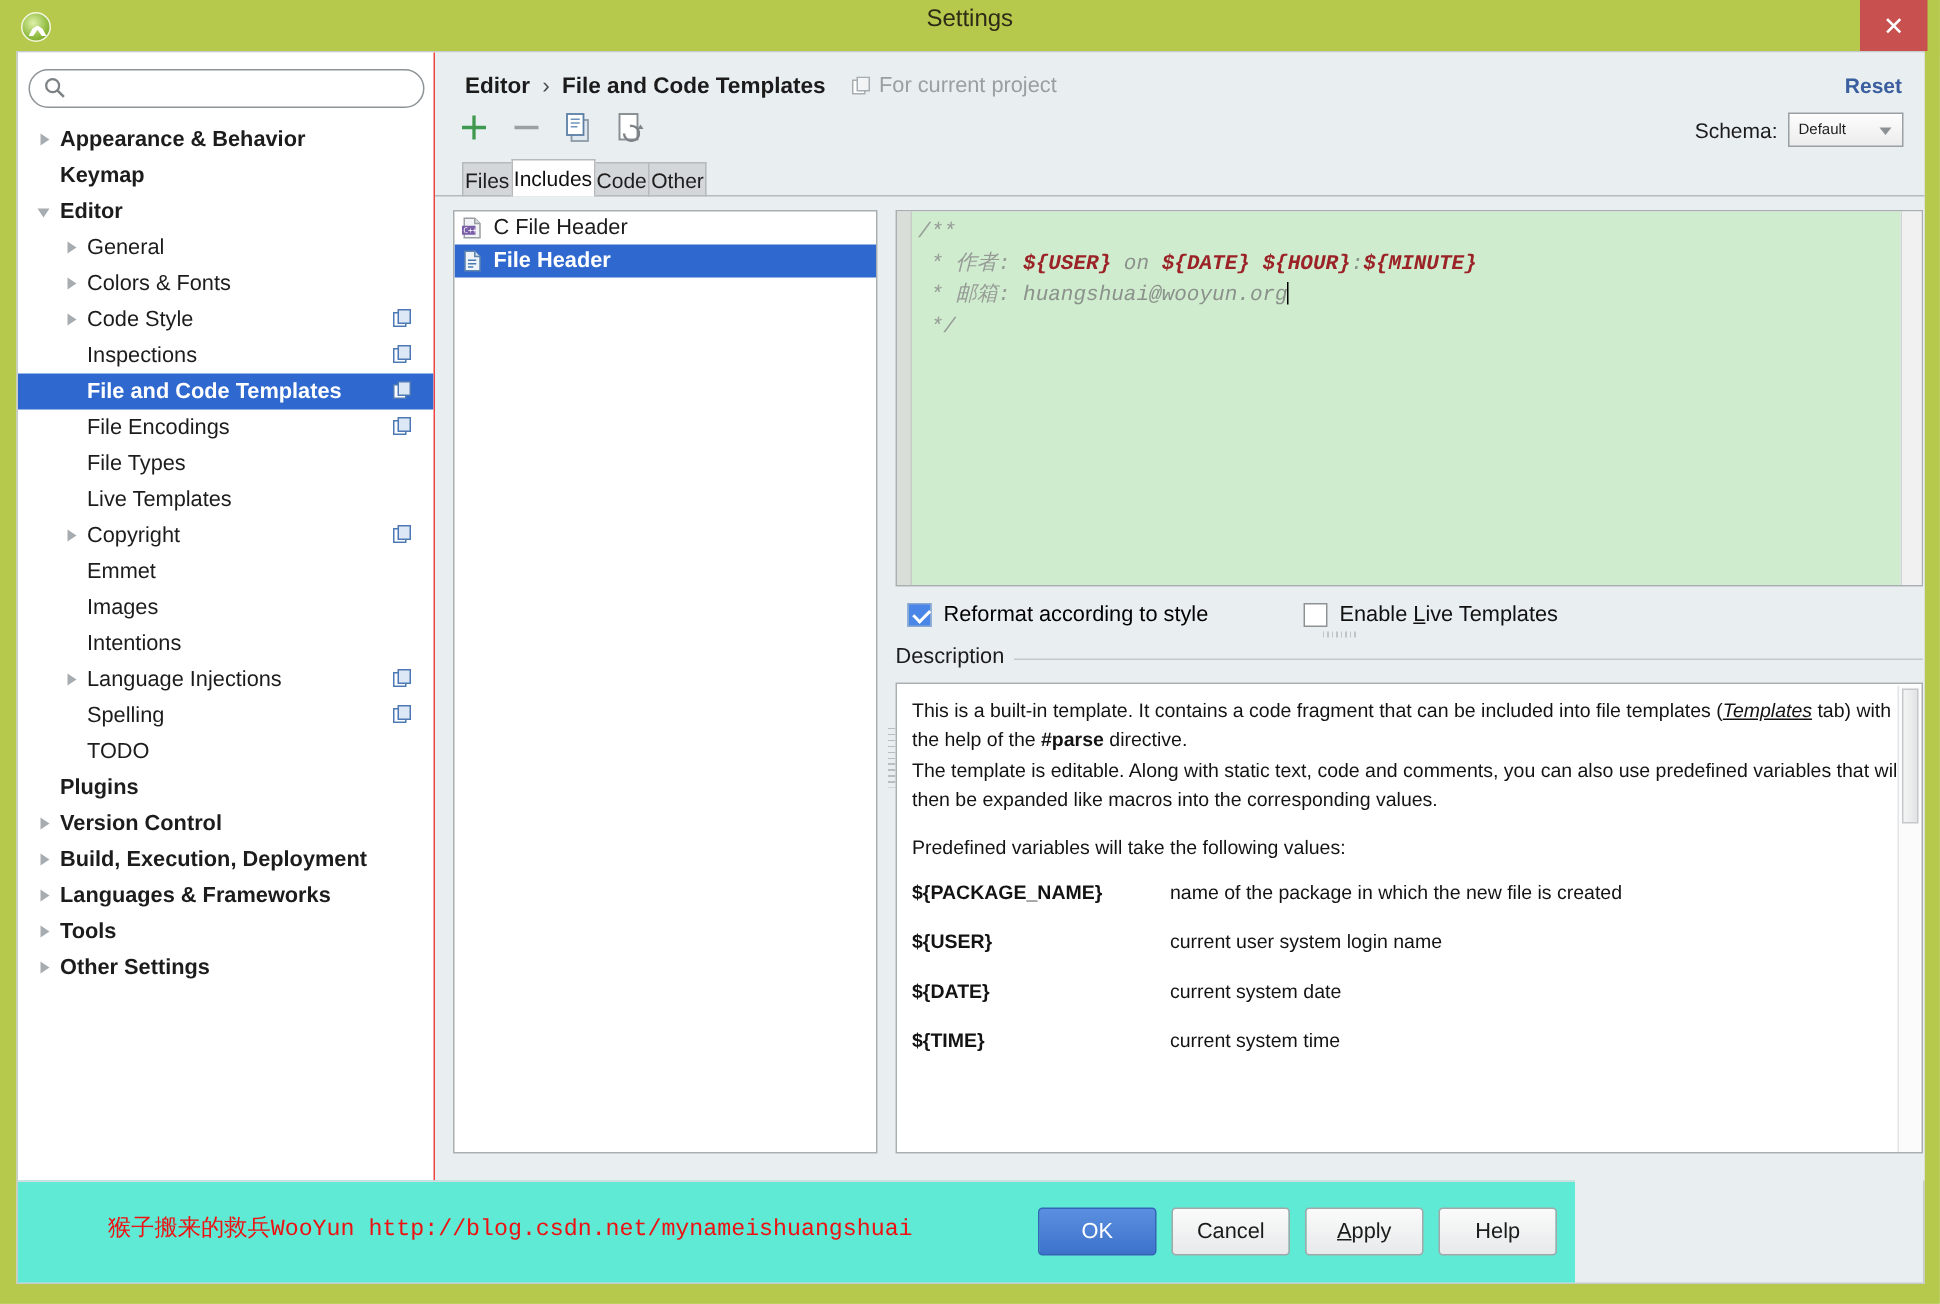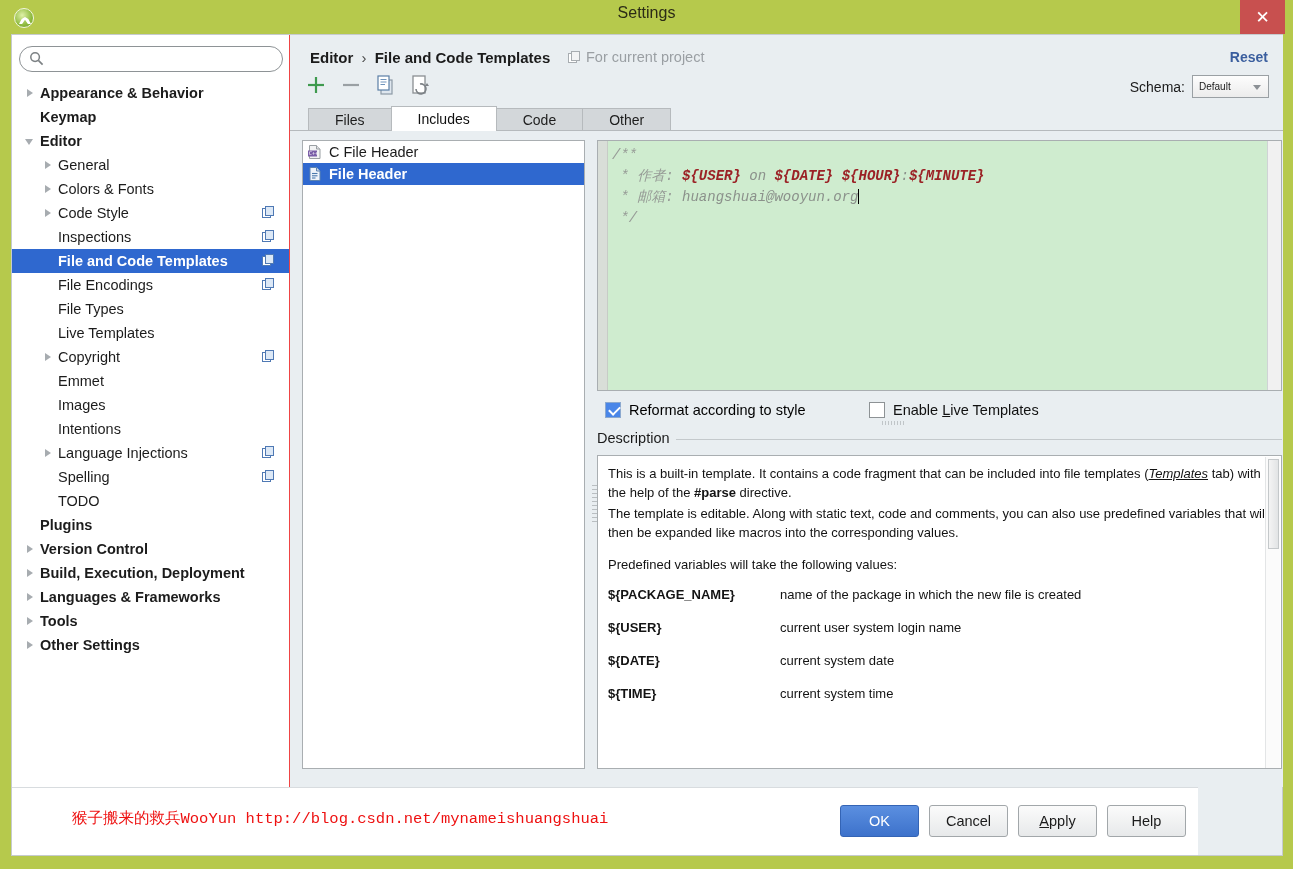--- a/index.html
+++ b/index.html
@@ -168,21 +168,21 @@
   }
   .tb-btn { width: 24px; height: 24px; position: relative; cursor: pointer; }
 
   
   #tabs {
     position: absolute; left: 18px; top: 71px;
     display: flex; align-items: flex-end;
   }
   .tab {
     height: 23px;
-    padding: 0 26px;
+    padding: 0 1px;
     font-size: 14px;
     color: #1d1d1d;
     background: #d3d7da;
     border: 1px solid #b6babd;
     border-bottom: none;
     display: flex; align-items: center;
     cursor: pointer;
     margin-right: -1px;
   }
   .tab.active {
@@ -328,22 +328,22 @@
     border-left: 1px solid #e3e5e6;
   }
   #desc-thumb {
     position: absolute; left: 2px; top: 2px; width: 11px; height: 90px;
     background: linear-gradient(to right, #f4f4f4, #e2e4e5);
     border: 1px solid #c4c8ca;
   }
 
   
   #bottom-bar {
-    position: absolute; left: 0; bottom: 0; width: 1186px; height: 68px;
-    background: #ffffff;
+    position: absolute; left: 0; bottom: 0; width: 1038px; height: 68px;
+    background: #5eead4;
     border-top: 1px solid #d8dcdf;
   }
   #watermark {
     position: absolute; left: 60px; top: 20px;
     font-family: "Liberation Mono", monospace;
     font-size: 15.5px;
     color: #ee1111;
     white-space: nowrap;
   }
   #btn-row {

